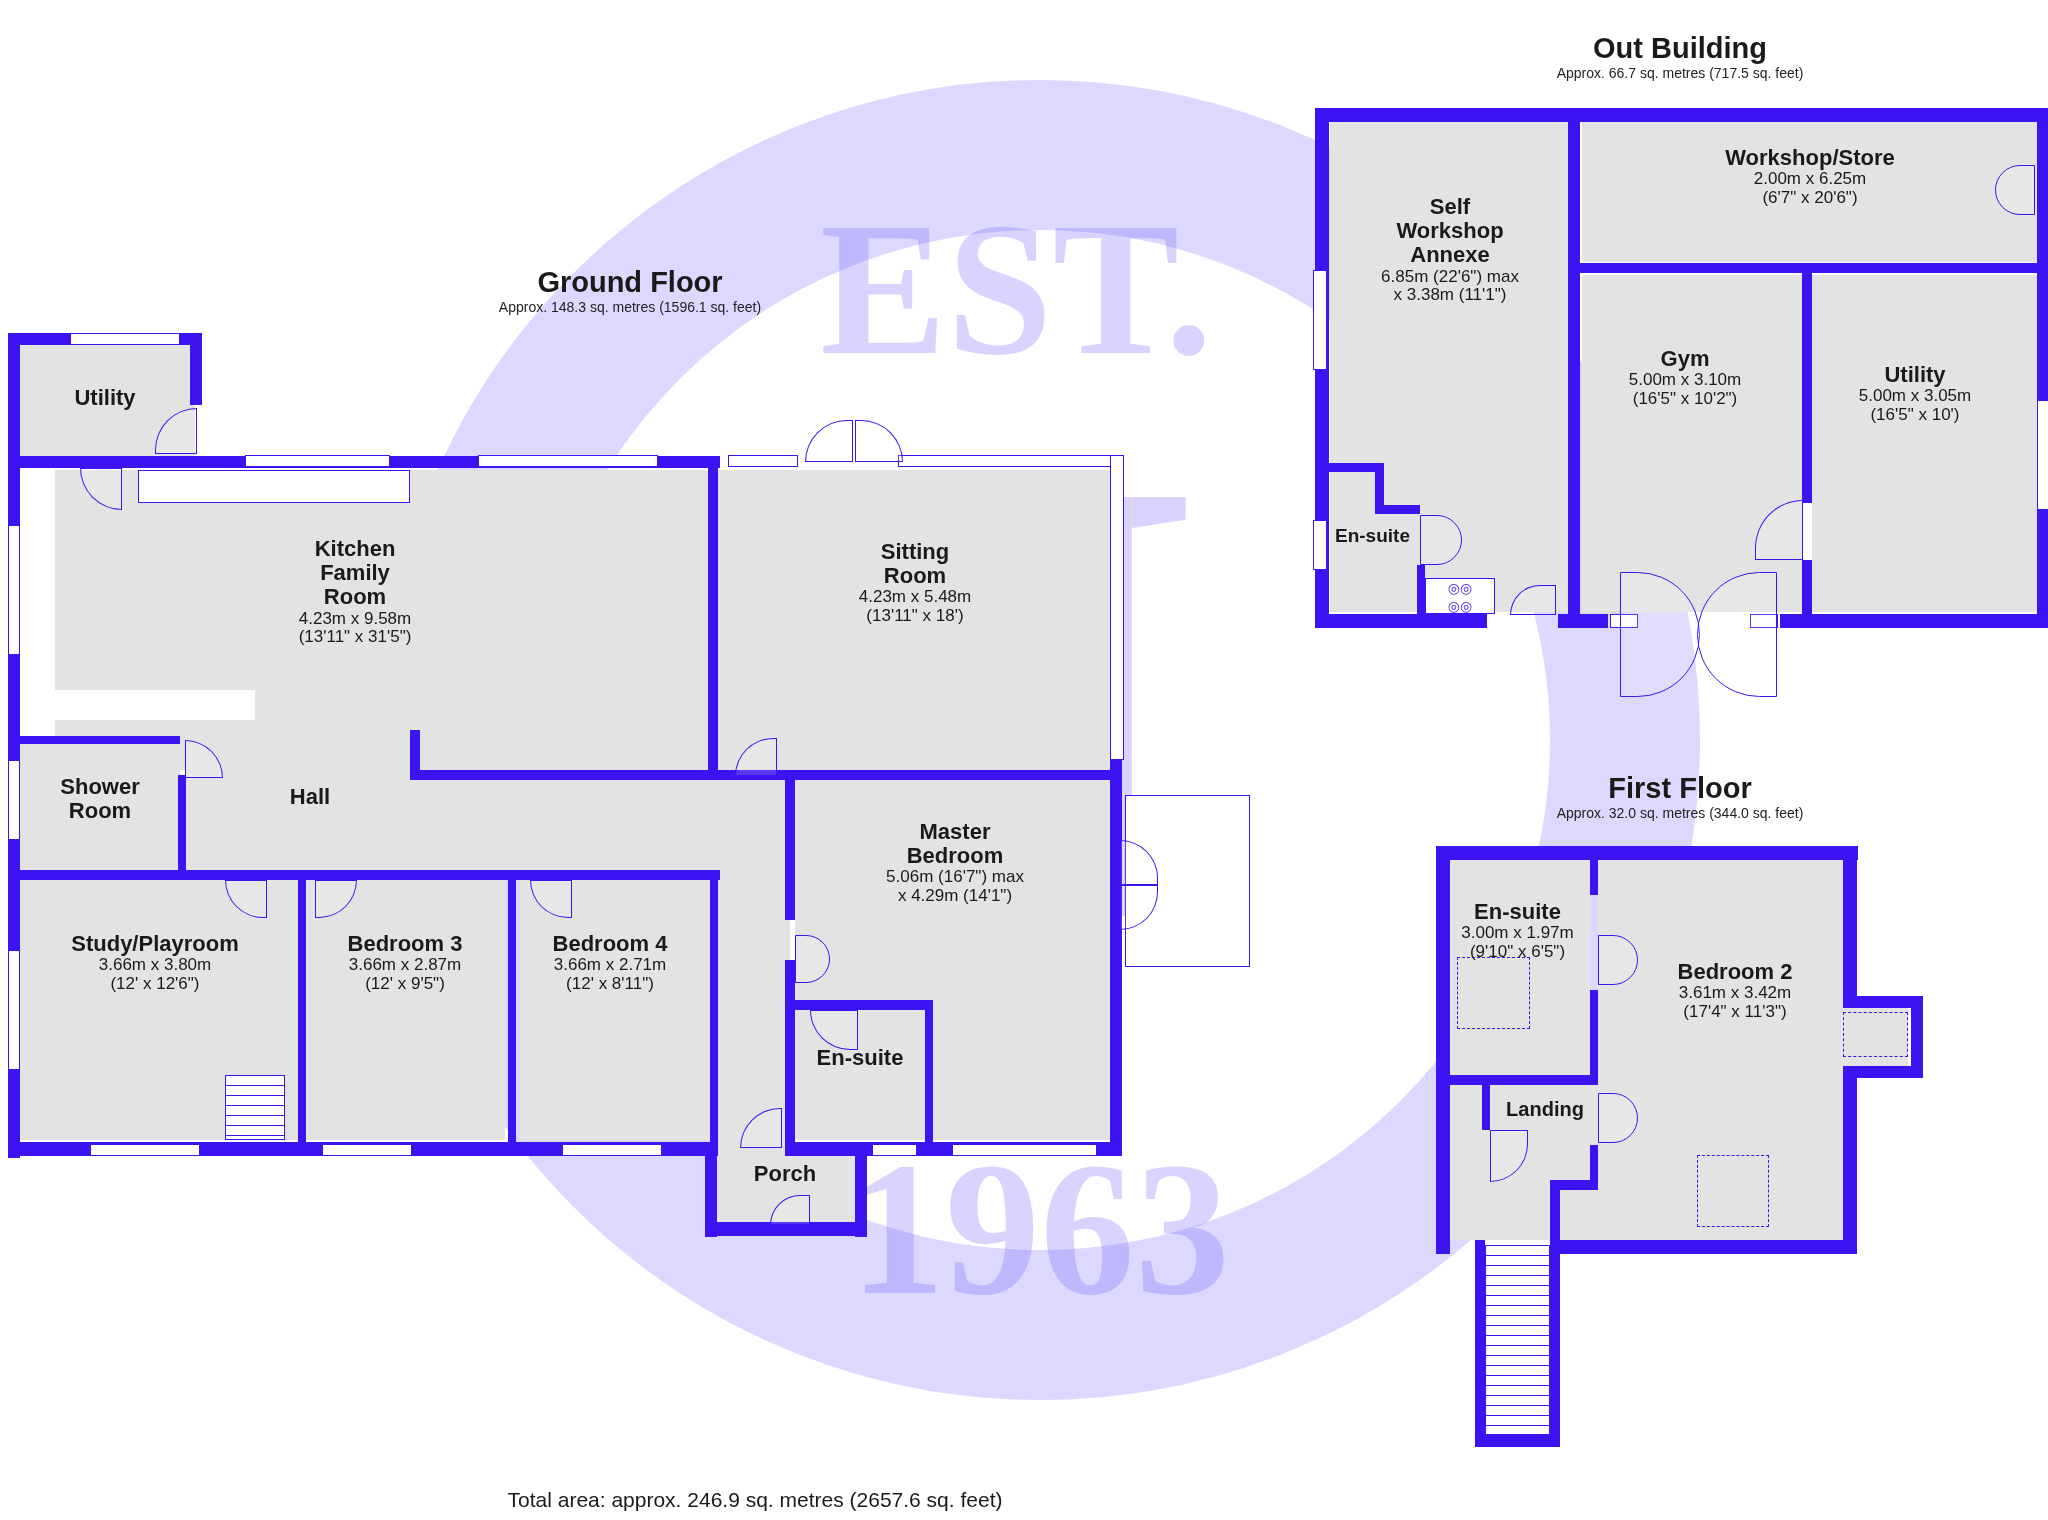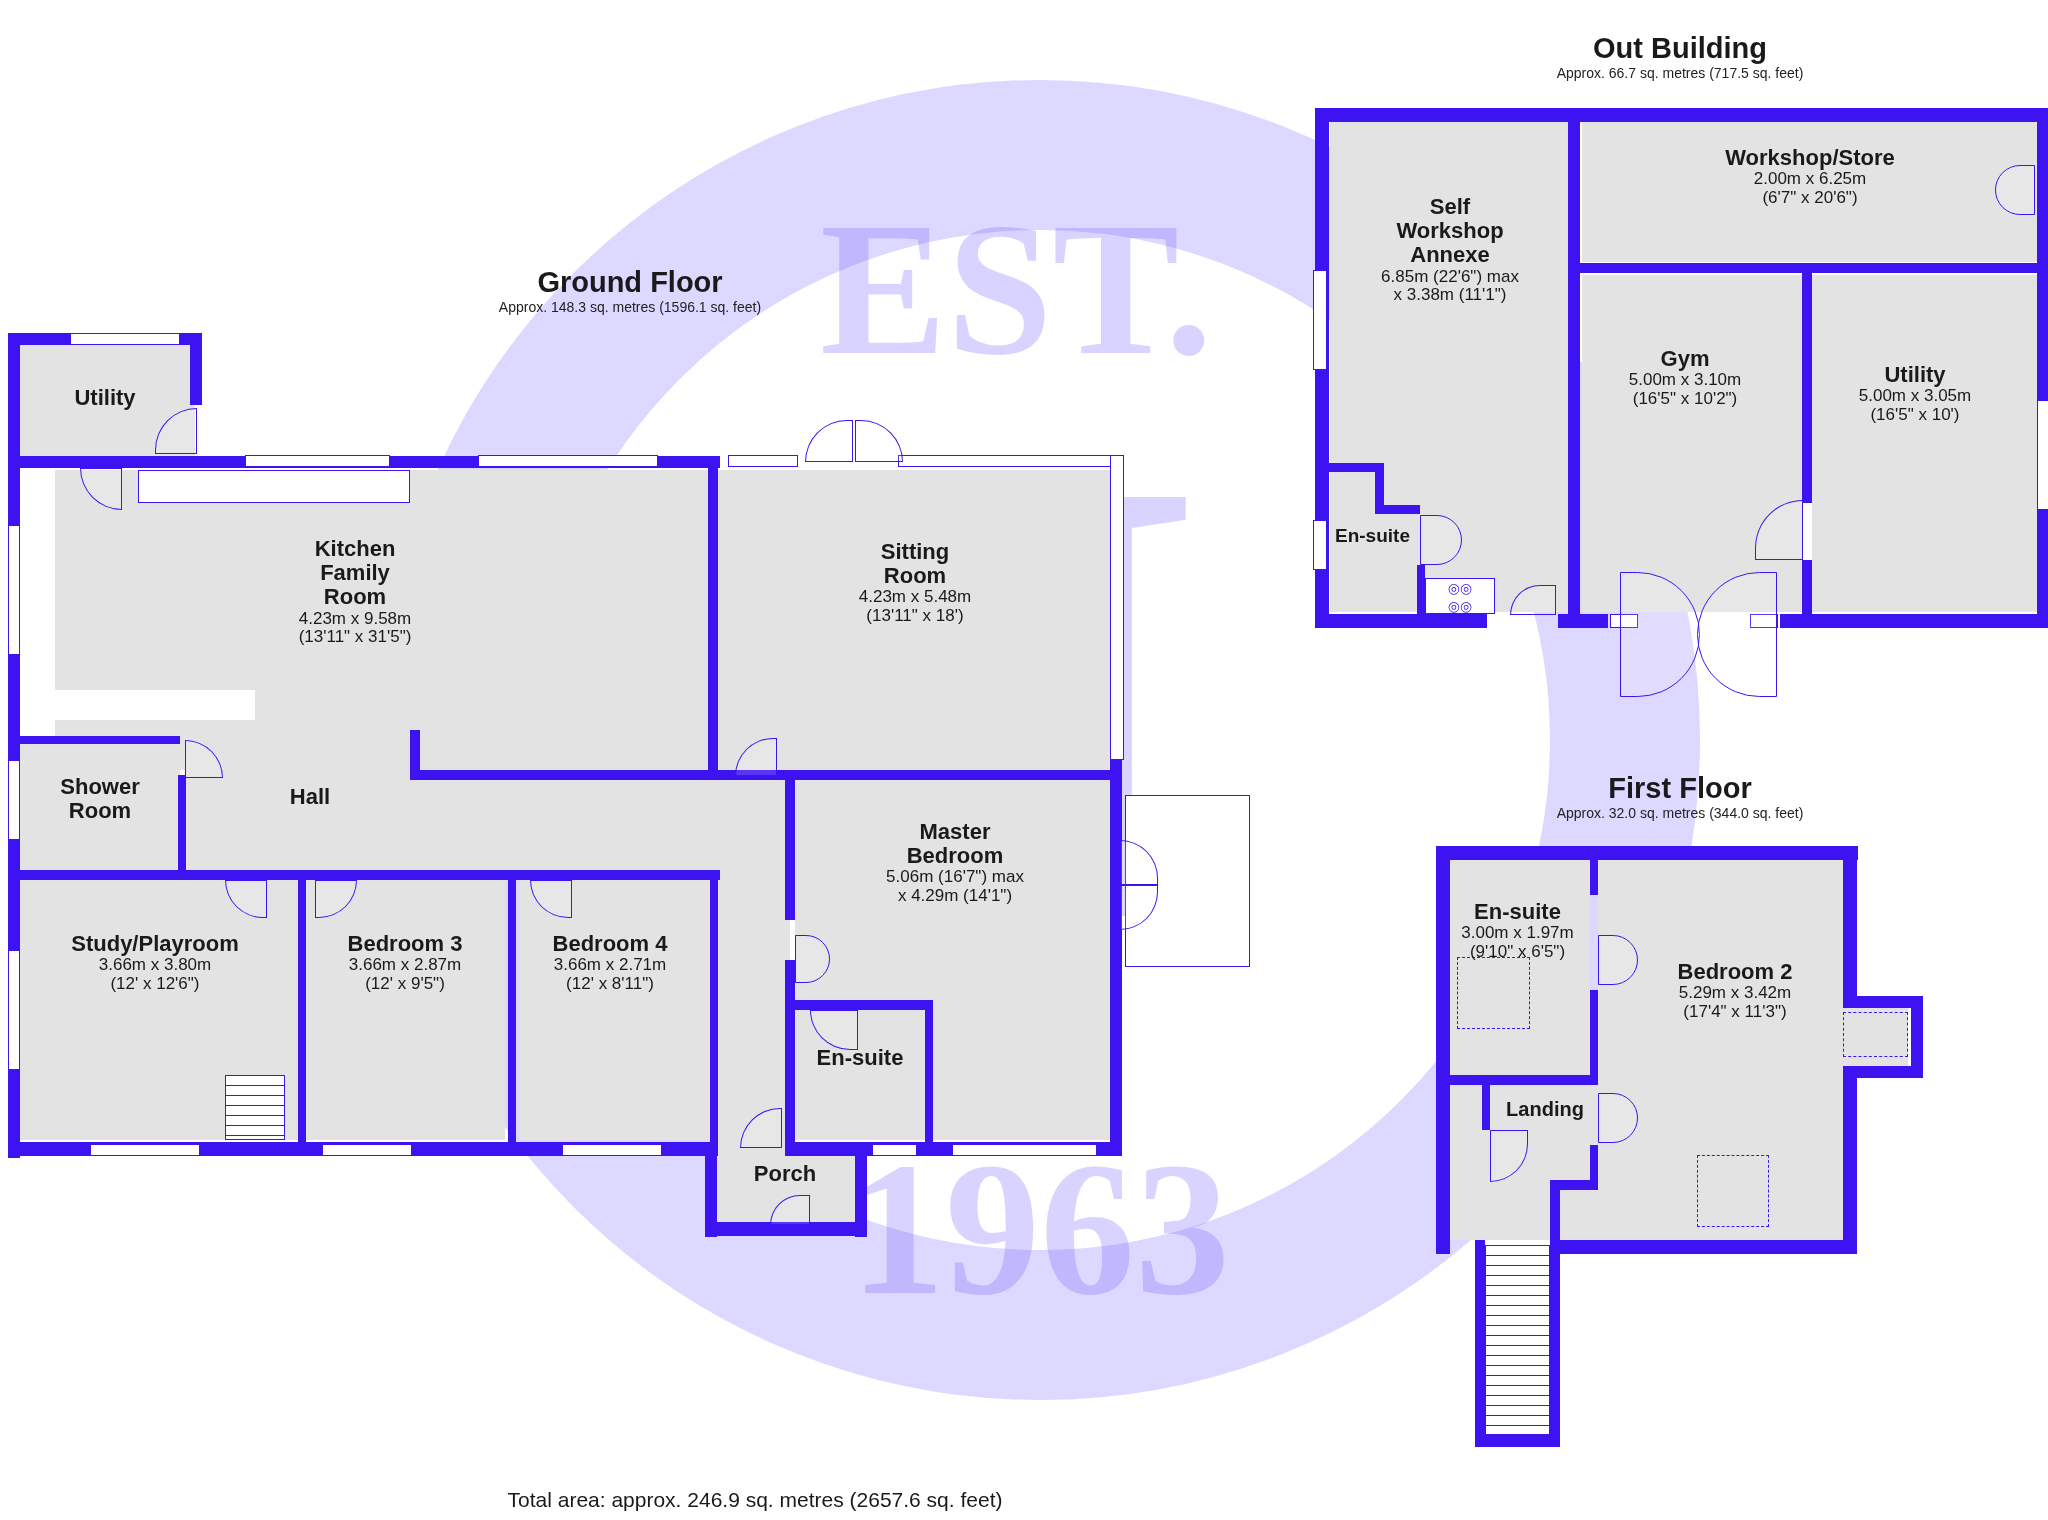--- a/index.html
+++ b/index.html
@@ -270,21 +270,21 @@
   <div class="dash" style="left:1697px;top:1155px;width:72px;height:72px;"></div>
   <div class="dash" style="left:1843px;top:1012px;width:65px;height:45px;"></div>
 
   <div class="lbl" style="left:1450px;top:900px;width:135px;">
     <span class="rn">En-suite</span>
     <span class="rd">3.00m x 1.97m</span>
     <span class="rd">(9'10" x 6'5")</span>
   </div>
   <div class="lbl" style="left:1640px;top:960px;width:190px;">
     <span class="rn">Bedroom 2</span>
-    <span class="rd">5.29m x 3.42m</span>
+    <span class="rd">3.61m x 3.42m</span>
     <span class="rd">(17'4" x 11'3")</span>
   </div>
   <div class="lbl" style="left:1495px;top:1098px;width:100px;">
     <span class="rn" style="font-size:20px;">Landing</span>
   </div>
 </div>
 
 <div class="footer">Total area: approx. 246.9 sq. metres (2657.6 sq. feet)</div>
 
 </body></html>

